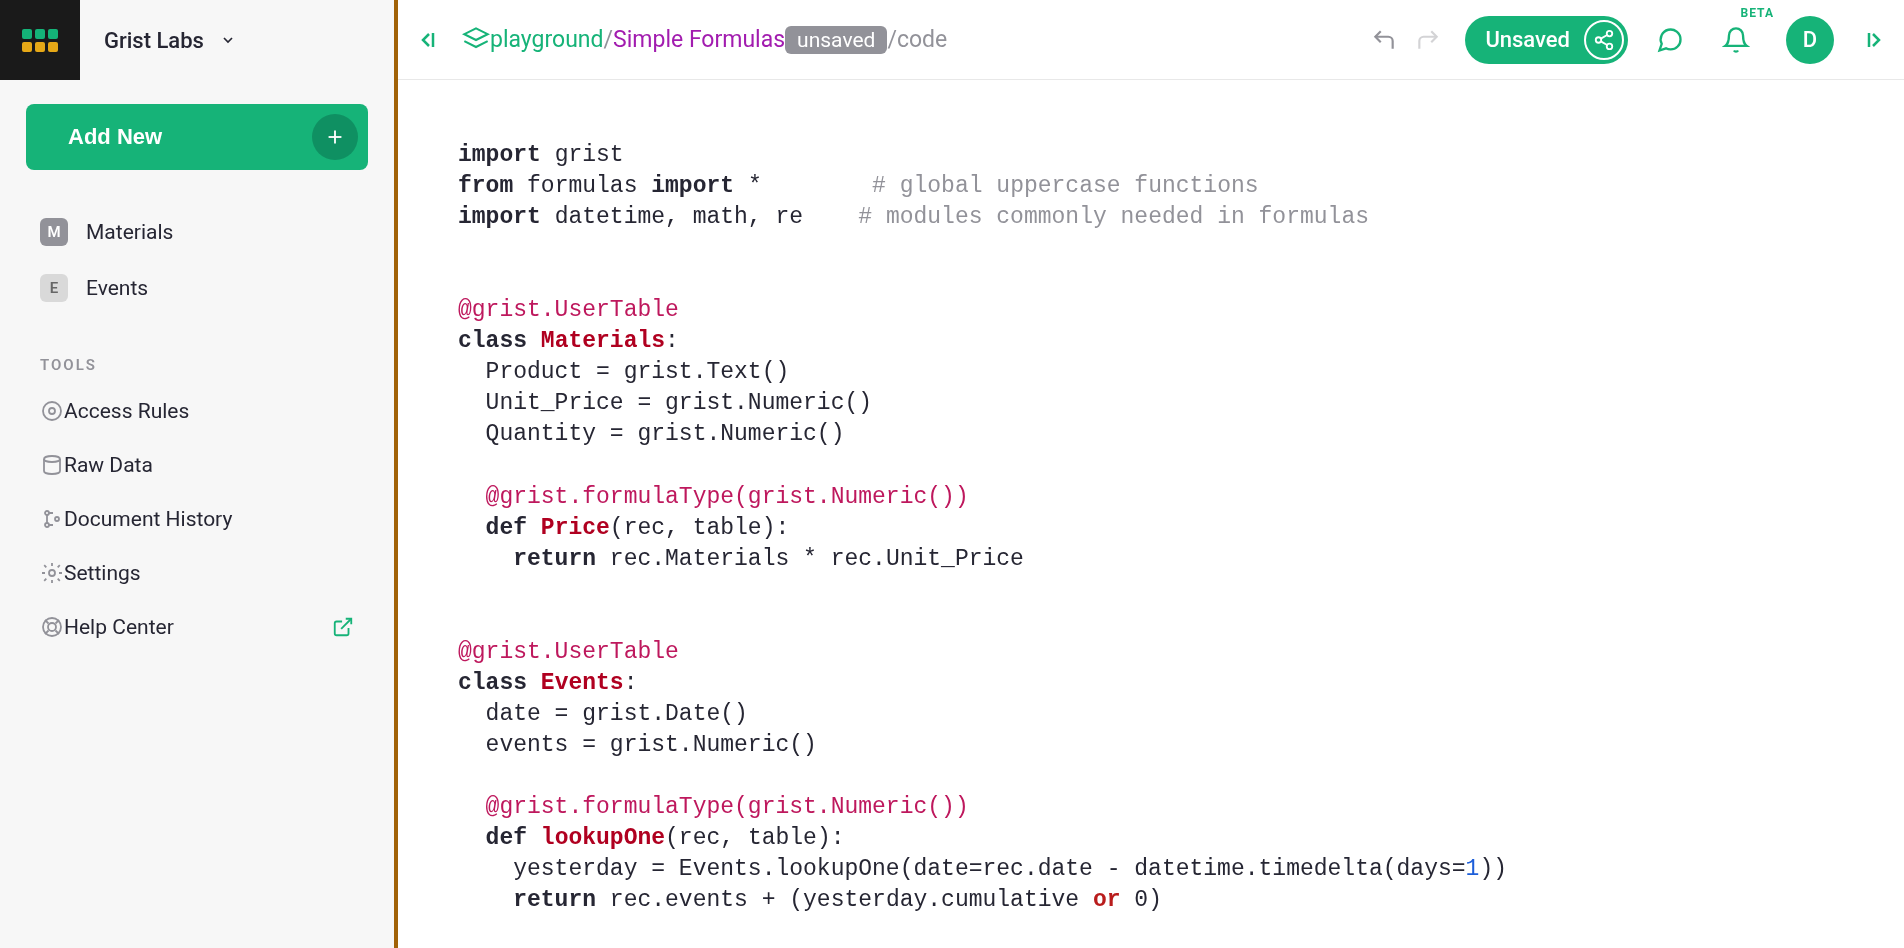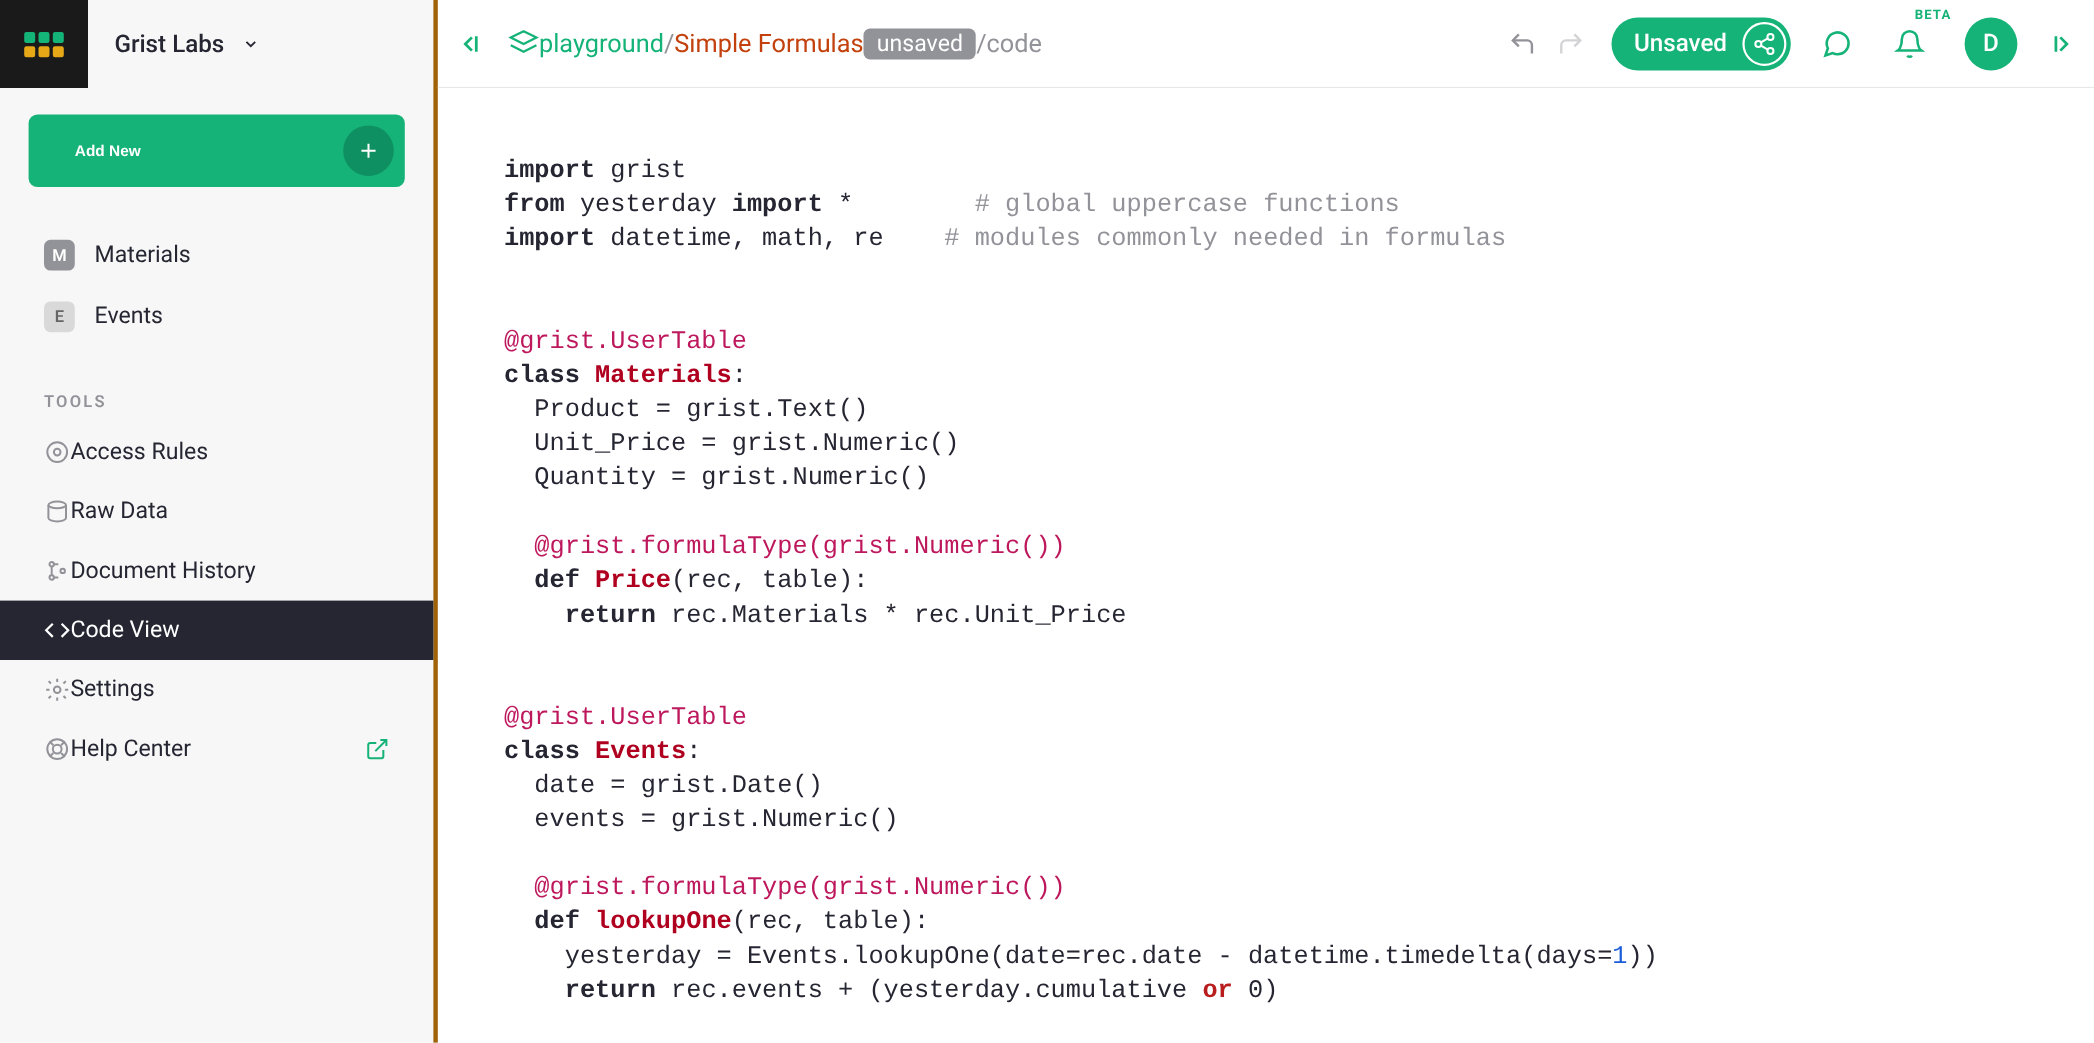--- a/index.html
+++ b/index.html
@@ -65,21 +65,21 @@
   height: 66px;
   background: #16b378;
   border: none;
   border-radius: 8px;
   display: flex;
   align-items: center;
   justify-content: space-between;
   padding: 0 10px 0 42px;
   cursor: pointer;
 }
-.add-new-label { color: #fff; font-size: 14px; font-weight: 700; }
+.add-new-label { color: #fff; font-size: 22px; font-weight: 700; }
 .add-new-plus {
   width: 46px; height: 46px;
   background: #0f9062;
   border-radius: 50%;
   display: flex; align-items: center; justify-content: center;
 }
 
 .nav-section { padding: 16px 0 10px; }
 .nav-item {
   display: flex;
@@ -148,21 +148,21 @@
   align-items: center;
   gap: 0;
   font-size: 23px;
   margin-left: 10px;
   flex: 1;
   min-width: 0;
 }
 .bc-icon { color: #16b378; }
 .bc-link { color: #16b378; cursor: pointer; }
 .bc-sep { color: #929299; }
-.bc-muted { color: #c2410c; }
+.bc-muted { color: #a21caf; }
 .bc-badge {
   background: #929299;
   color: #fff;
   padding: 2px 12px;
   border-radius: 6px;
   font-size: 21px;
 }
 .bc-trail {
   color: #929299;
   white-space: nowrap;
@@ -307,27 +307,20 @@
     <span>Raw Data</span>
   </div>
   <div class="tool-item">
     <svg class="tool-icon" viewBox="0 0 24 24" fill="none" stroke="#929299" stroke-width="1.8">
         <circle cx="7" cy="6" r="2"></circle>
         <circle cx="7" cy="18" r="2"></circle>
         <circle cx="17" cy="12" r="2"></circle>
         <path d="M7 8v8M9 6h4M9 18h4"></path>
       </svg>
     <span>Document History</span>
-  </div>
-  <div class="tool-item active">
-    <svg class="tool-icon" viewBox="0 0 24 24" fill="none" stroke="#fff" stroke-width="2">
-        <polyline points="16 18 22 12 16 6"></polyline>
-        <polyline points="8 6 2 12 8 18"></polyline>
-      </svg>
-    <span>Code View</span>
   </div>
   <div class="tool-item">
     <svg class="tool-icon" viewBox="0 0 24 24" fill="none" stroke="#929299" stroke-width="1.8">
         <circle cx="12" cy="12" r="3"></circle>
         <path d="M12 2v3M12 19v3M4.2 4.2l2.1 2.1M17.7 17.7l2.1 2.1M2 12h3M19 12h3M4.2 19.8l2.1-2.1M17.7 6.3l2.1-2.1"></path>
       </svg>
     <span>Settings</span>
   </div>
   <div class="tool-item">
     <svg class="tool-icon" viewBox="0 0 24 24" fill="none" stroke="#929299" stroke-width="1.8">
@@ -419,21 +412,21 @@
       <div class="panel-toggle-right">
         <svg width="24" height="24" viewBox="0 0 24 24" fill="none" stroke="#16b378" stroke-width="2.5">
             <polyline points="10 6 16 12 10 18"></polyline>
             <line x1="6" y1="5" x2="6" y2="19"></line>
           </svg>
       </div>
     </div>
   </div>
 
   <div class="code-area"><span class="kw">import</span><span> grist</span>
-<span class="kw">from</span><span> yesterday </span><span class="kw">import</span><span> *</span>        <span class="cm"># global uppercase functions</span>
+<span class="kw">from</span><span> formulas </span><span class="kw">import</span><span> *</span>        <span class="cm"># global uppercase functions</span>
 <span class="kw">import</span><span> datetime, math, re</span>    <span class="cm"># modules commonly needed in formulas</span>
 
 
 <span class="dec">@grist.UserTable</span>
 <span class="kw">class </span><span class="cls">Materials</span><span>:</span>
 <span>  Product = grist.Text()</span>
 <span>  Unit_Price = grist.Numeric()</span>
 <span>  Quantity = grist.Numeric()</span>
 
 <span class="dec">  @grist.formulaType(grist.Numeric())</span>

